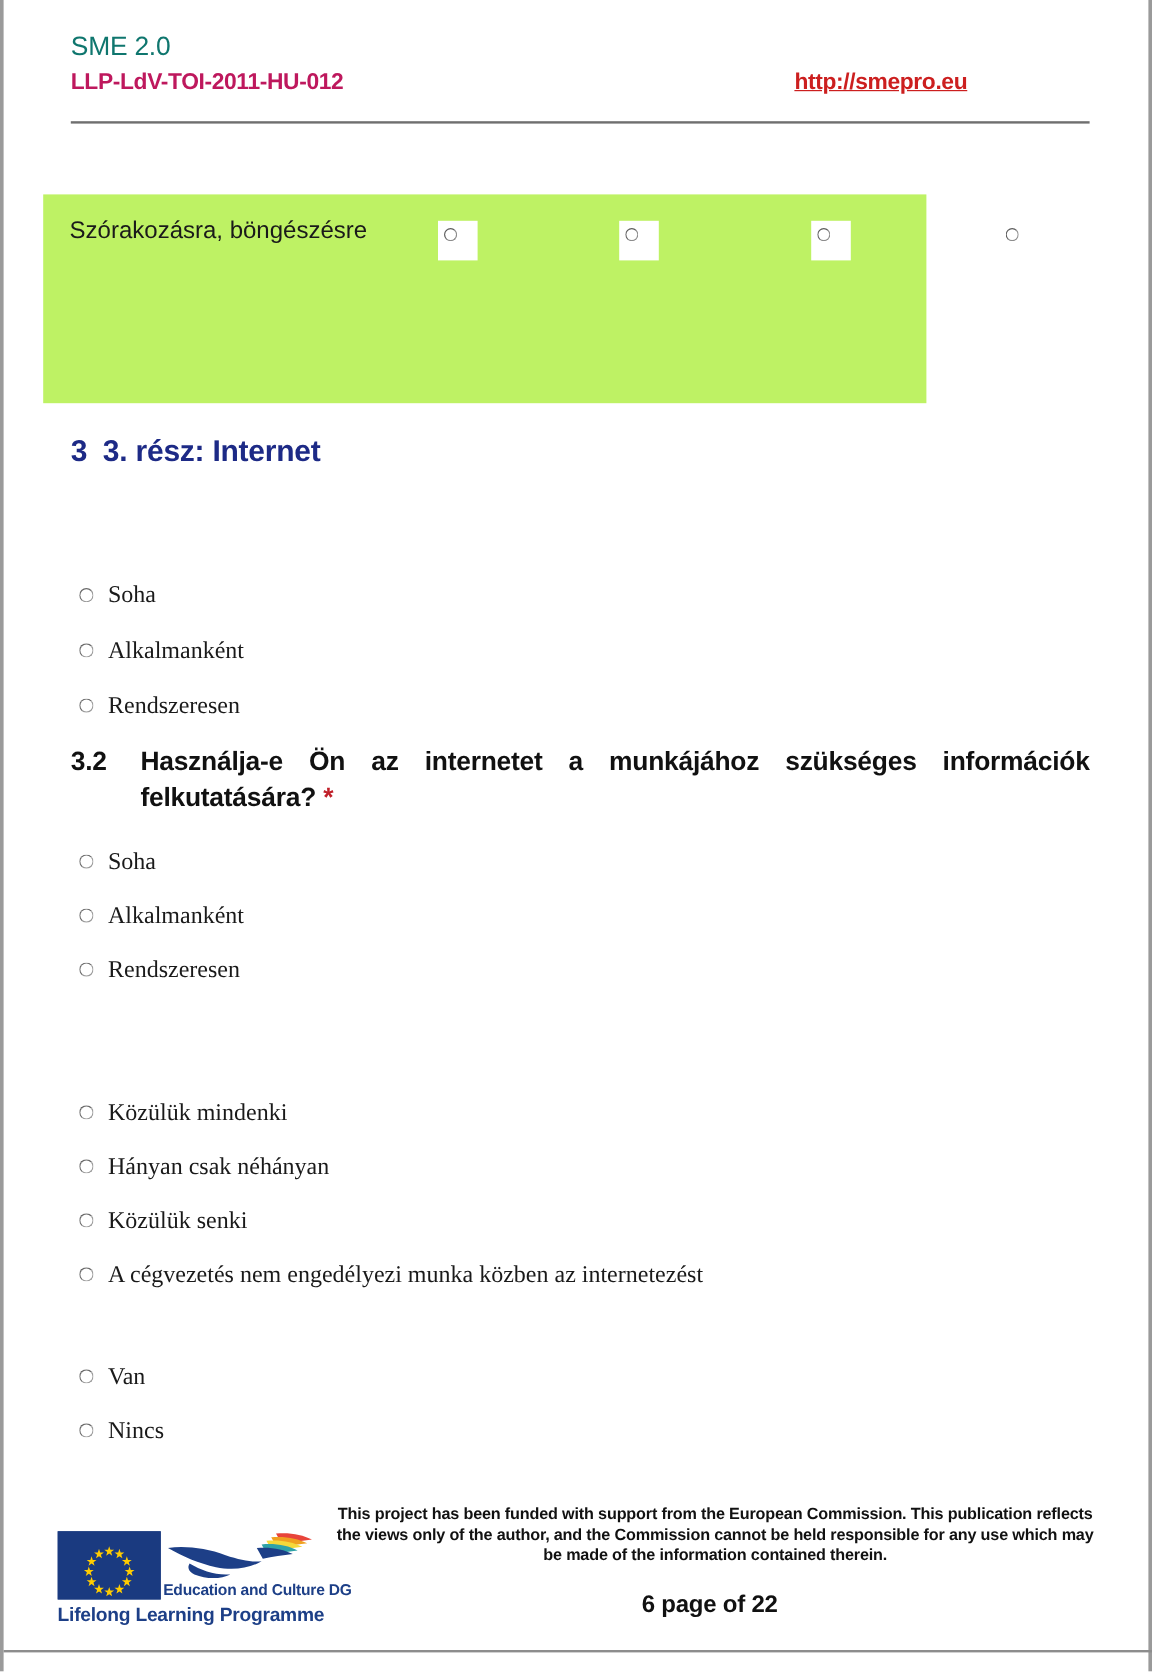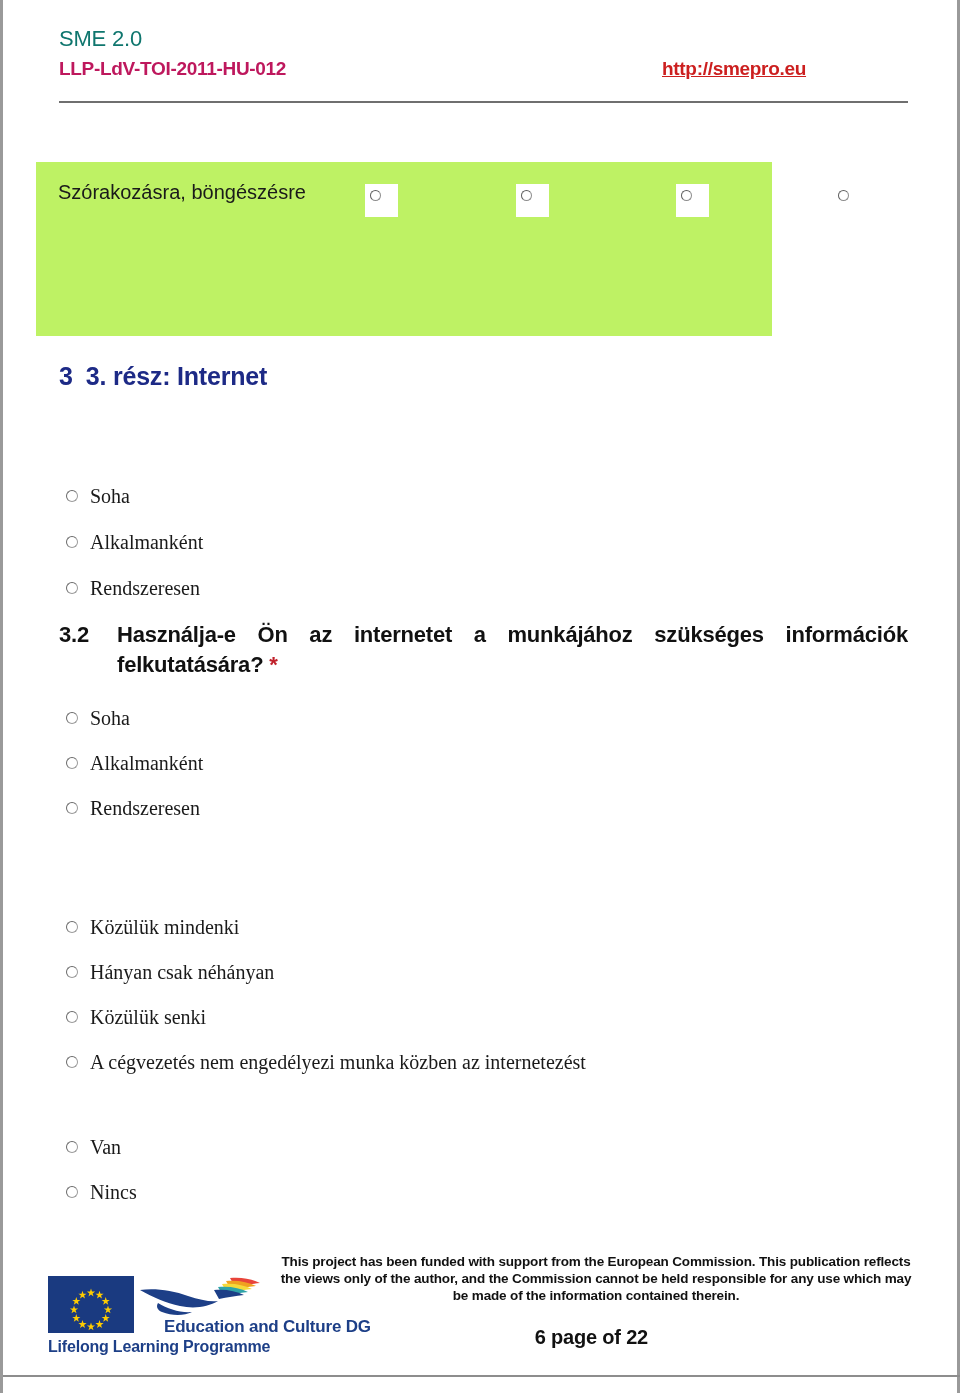--- a/index.html
+++ b/index.html
@@ -264,26 +264,25 @@
     position: absolute;
     left: 90px;
     top: 0px;
     width: 125px;
     height: 42px;
   }
   .dg-text {
     position: absolute;
     left: 88px;
     top: 41px;
-    font-size: 17px;
+    font-size: 13px;
     font-weight: bold;
     color: #1d3f87;
     white-space: nowrap;
     letter-spacing: -0.2px;
-    margin-left: 28px;
   }
   .llp-text {
     position: absolute;
     left: 0px;
     top: 62px;
     font-size: 16px;
     font-weight: bold;
     color: #1d3f87;
     white-space: nowrap;
     letter-spacing: -0.2px;

